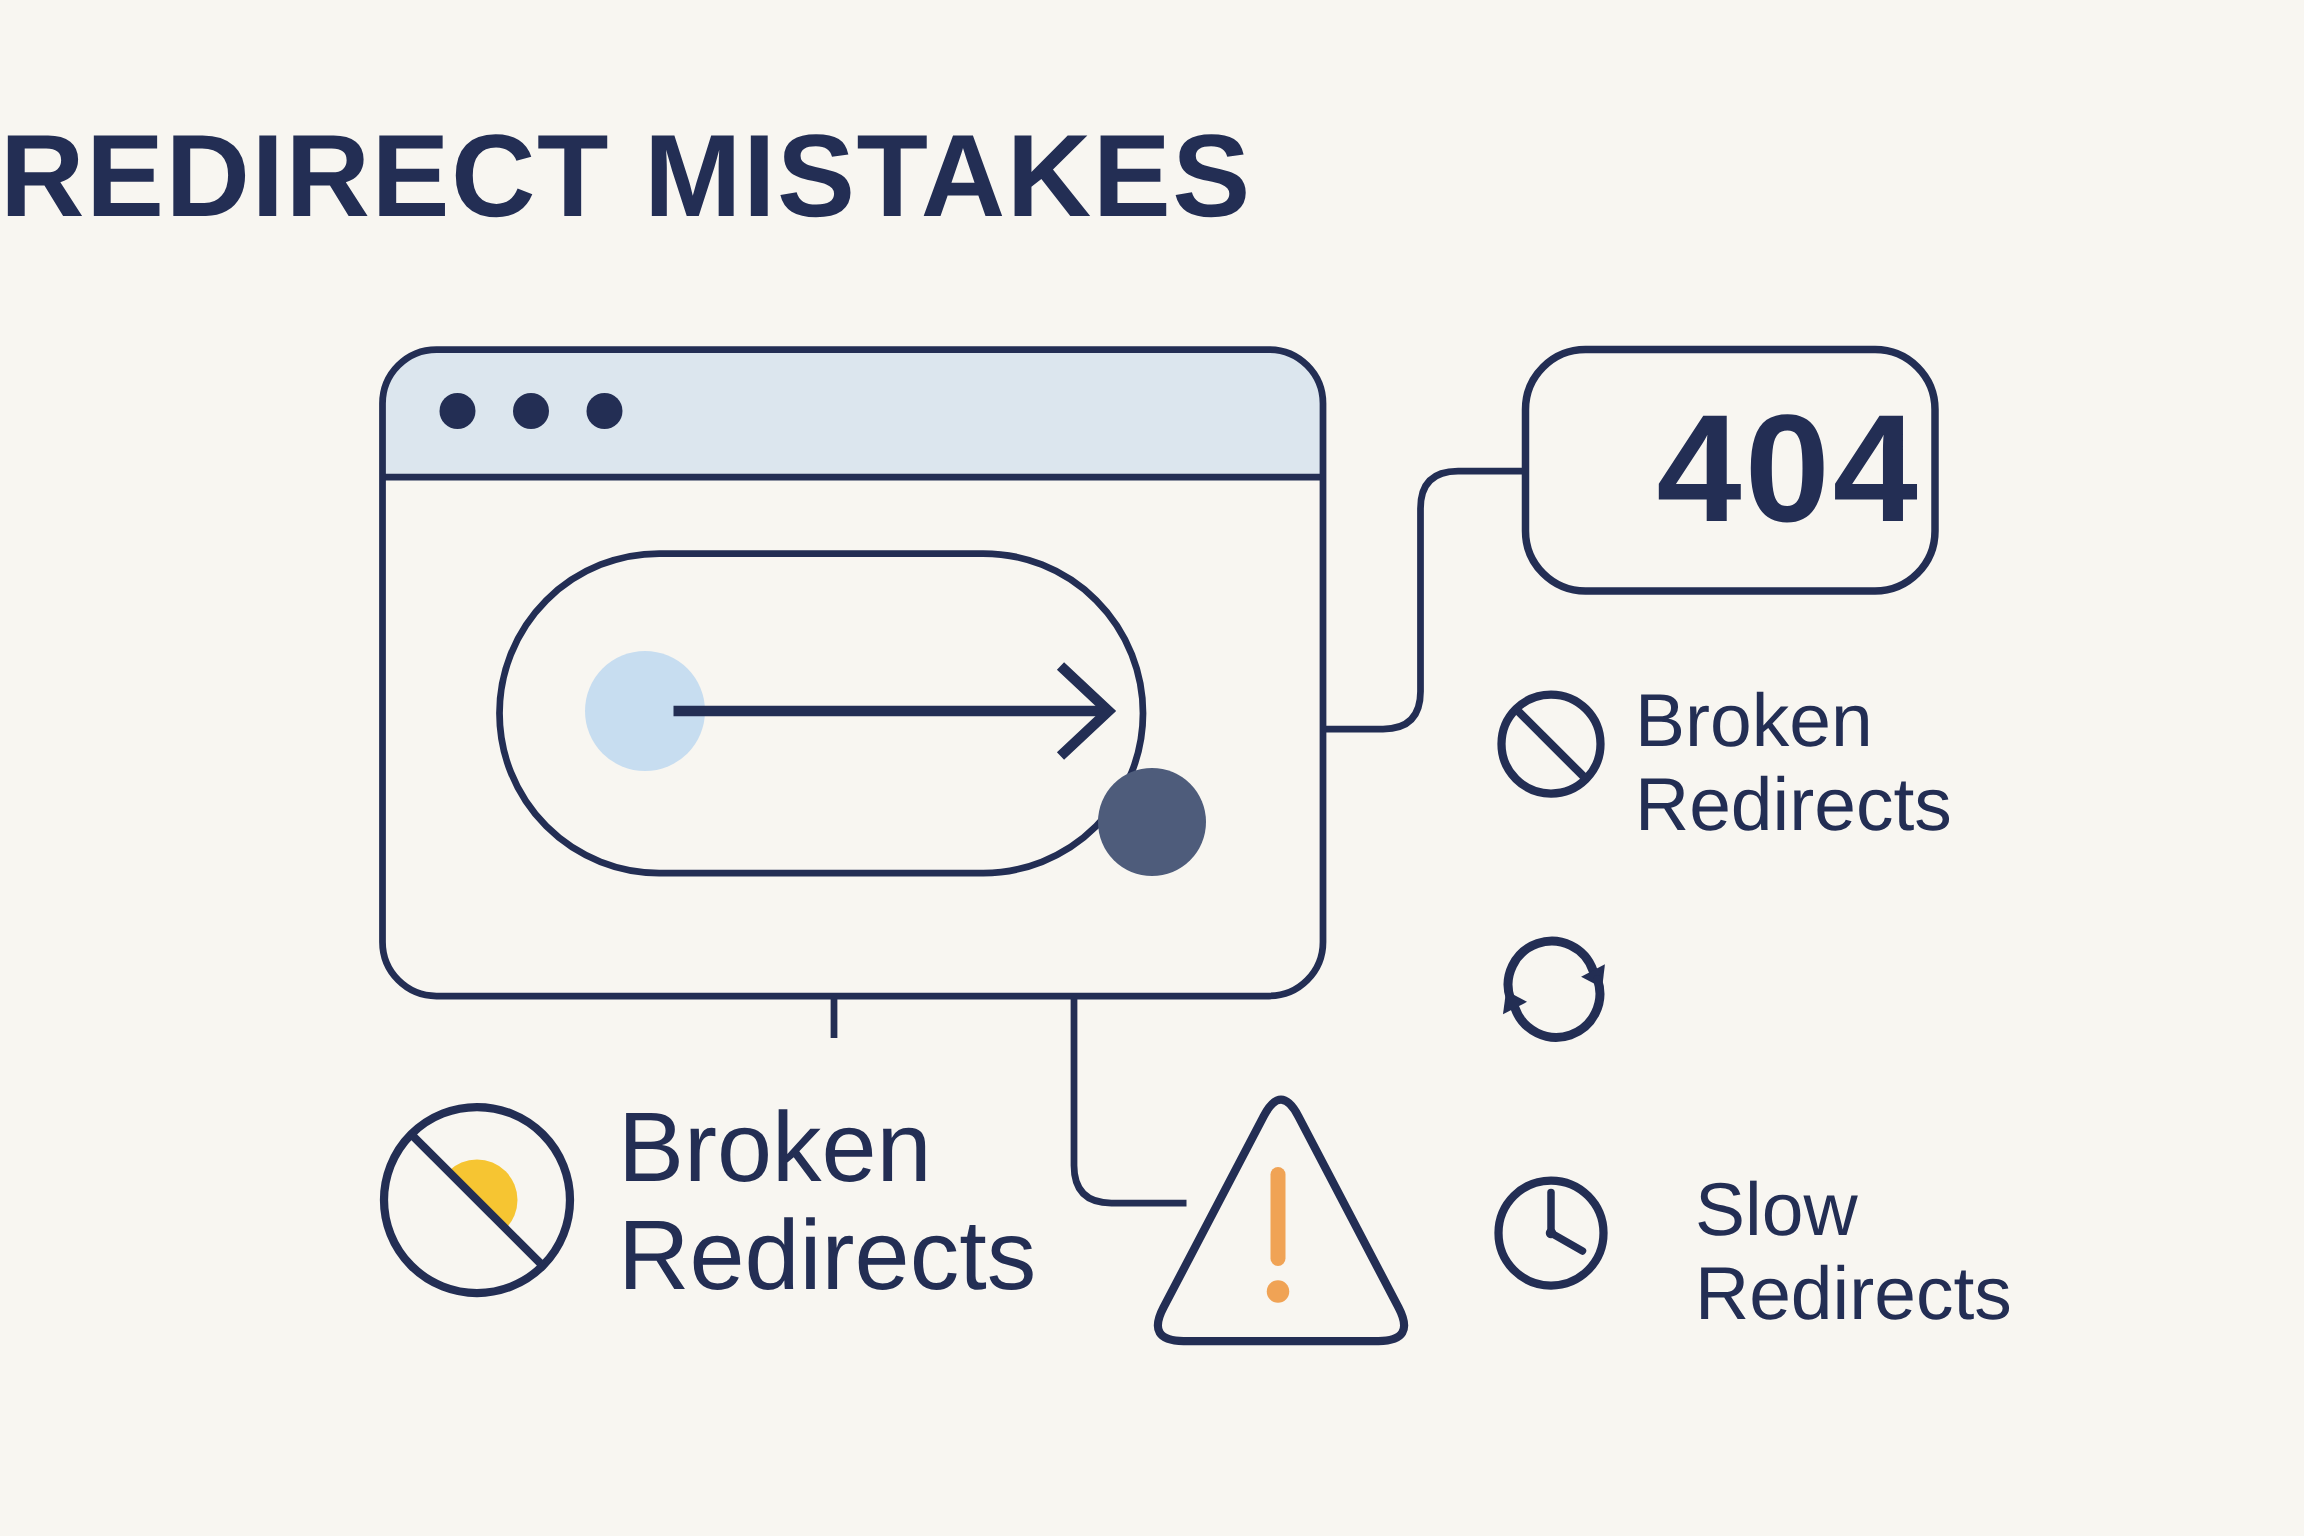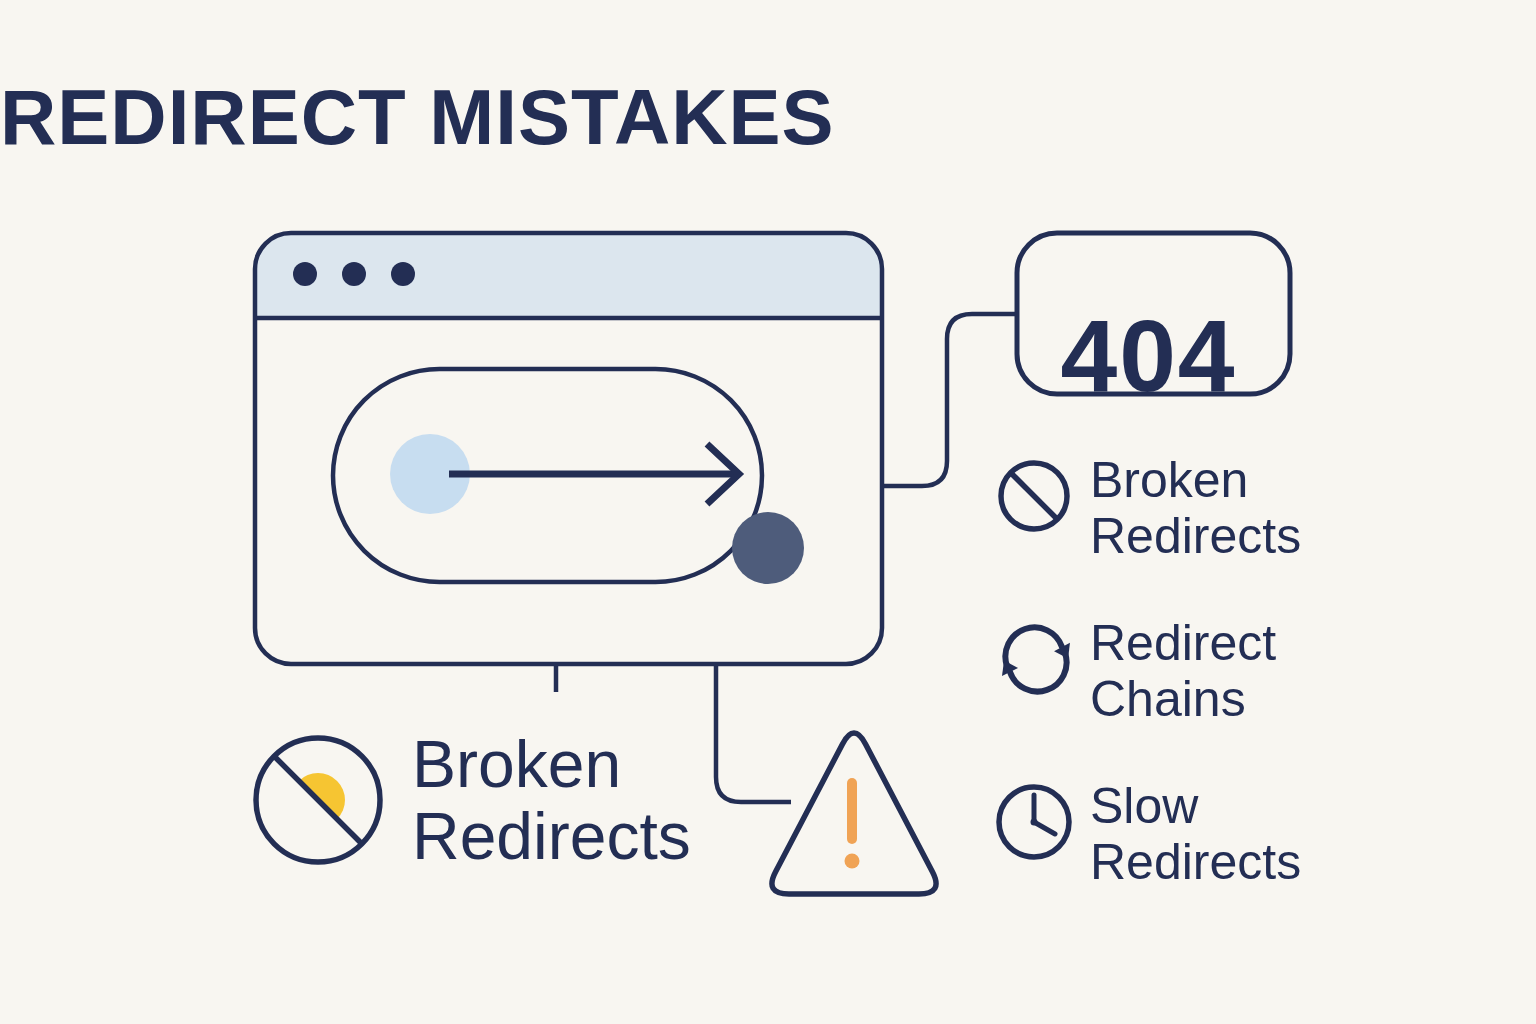--- a/index.html
+++ b/index.html
@@ -37,45 +37,44 @@
     white-space: nowrap;
   }
   .art {
     position: absolute;
     inset: 0;
     width: 1536px;
     height: 1024px;
   }
   .badge-text {
     position: absolute;
-    left: 1012px;
+    left: 1056px;
     top: 231px;
     width: 273px;
     height: 163px;
     display: flex;
     align-items: center;
     justify-content: center;
     font-size: 102px;
     font-weight: 600;
     letter-spacing: 2px;
     color: var(--navy);
-    margin-top: 44px;
   }
   .legend-label {
     position: absolute;
     left: 1090px;
     width: 250px;
     font-size: 50px;
     line-height: 56px;
     font-weight: 500;
     color: var(--navy);
   }
   .legend-label.row-1 { top: 452px; }
   .legend-label.row-2 { top: 615px; }
-  .legend-label.row-3 { top: 778px; }
+  .legend-label.row-3 { top: 778px; margin-left: 40px; }
   .callout-label {
     position: absolute;
     left: 412px;
     top: 728px;
     width: 320px;
     font-size: 66px;
     line-height: 72px;
     font-weight: 500;
     color: var(--navy);
   }
@@ -170,18 +169,17 @@
       <circle class="st-navy" stroke-width="5.5" cx="1034" cy="822" r="35"></circle>
       <line class="st-navy" stroke-width="5" stroke-linecap="round" x1="1034" y1="822" x2="1034" y2="795"></line>
       <line class="st-navy" stroke-width="5" stroke-linecap="round" x1="1034" y1="822" x2="1055" y2="834"></line>
       <circle class="fl-navy" cx="1034" cy="822" r="3.5"></circle>
     </g>
   </svg>
 
   <div class="badge-text">404</div>
 
   <div class="legend-label row-1">Broken Redirects</div>
-  <div class="legend-label row-2">Redirect Chains</div>
   <div class="legend-label row-3">Slow Redirects</div>
 
   <div class="callout-label">Broken Redirects</div>
 
 </div>
 
 </body></html>

